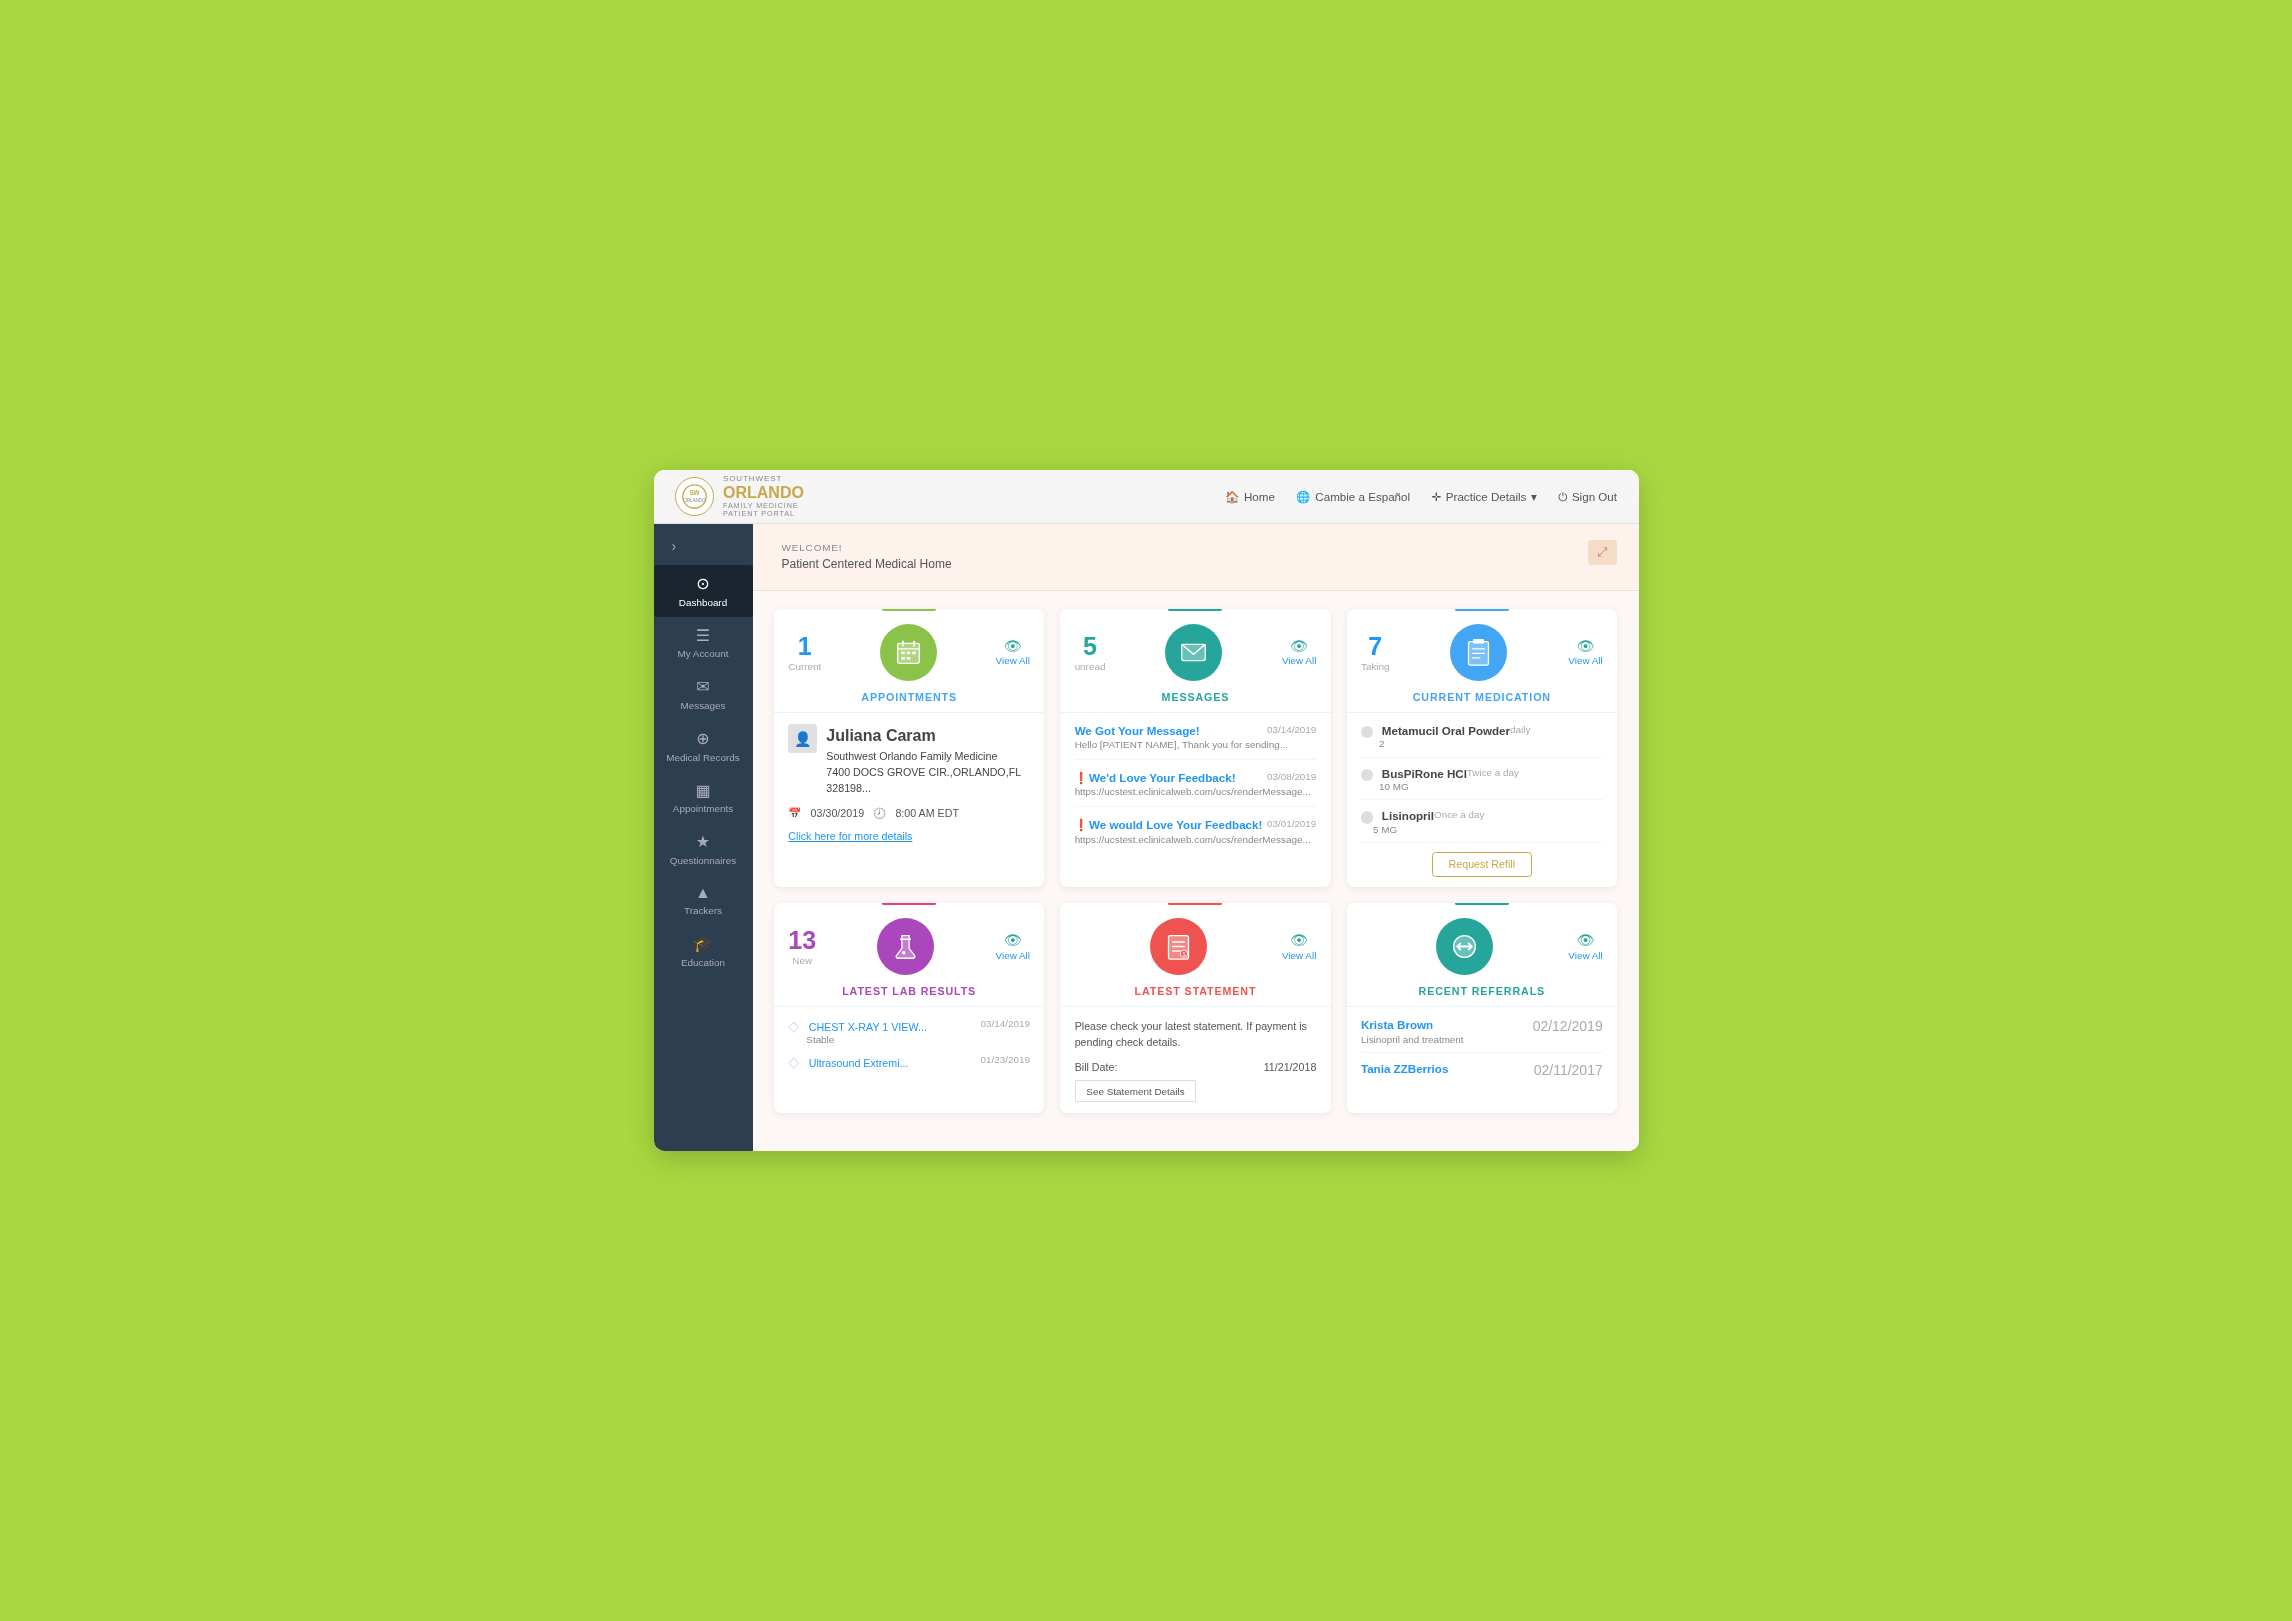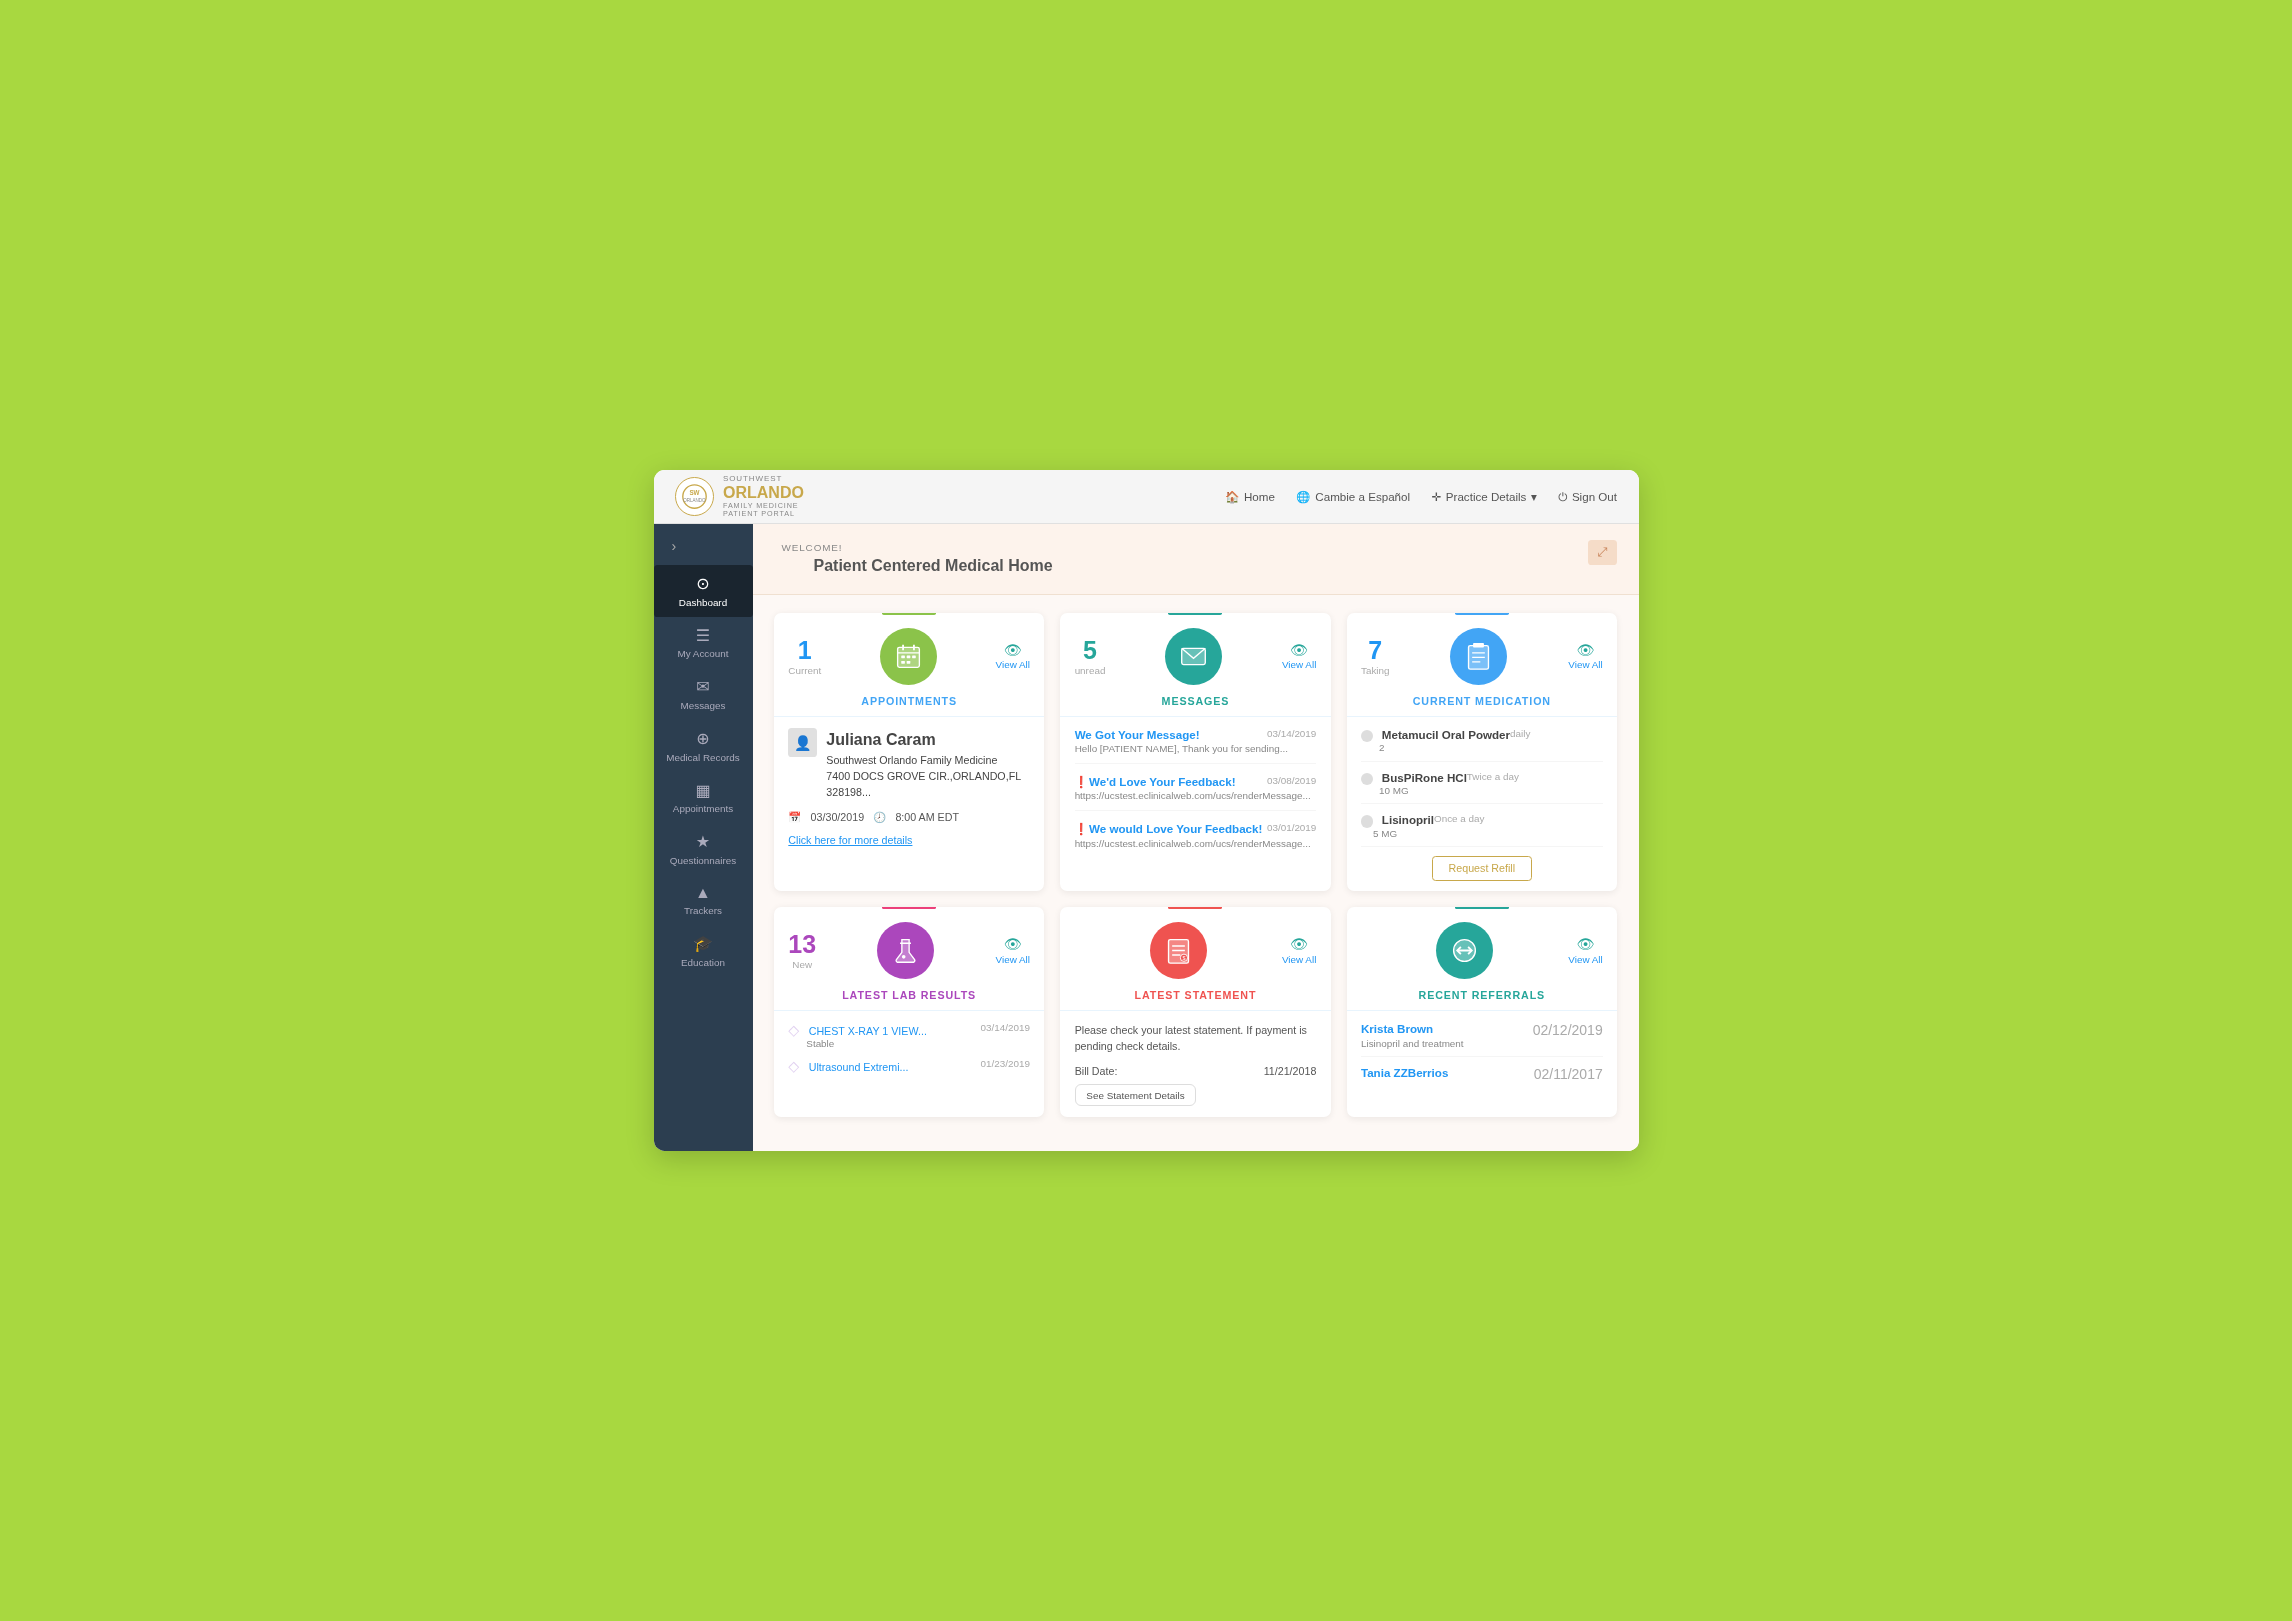--- a/index.html
+++ b/index.html
@@ -129,25 +129,24 @@
       margin-bottom: 9px;
     }
     .welcome-label {
       font-size: 9.9px;
       color: #888;
       text-transform: uppercase;
       letter-spacing: 0.9px;
       margin-bottom: 3.6px;
     }
     .welcome-subtitle {
-      font-size: 16px;
+      font-size: 12px;
       color: #555;
-      font-weight: bold;
+      font-weight: normal;
       margin-bottom: 5.4px;
-      margin-left: 32px;
     }
     .welcome-text {
       font-size: 10.7px;
       color: #777;
       line-height: 1.5;
     }
     .expand-btn {
       position: absolute;
       top: 16px;
       right: 21.5px;
@@ -288,21 +287,21 @@
     .lab-date { font-size: 9.9px; color: #aaa; }
     .lab-status { font-size: 9.9px; color: #888; }
     .lab-icon { color: #e0d0f0; margin-right: 5.4px; }
 
     
     .stmt-text { font-size: 10.7px; color: #555; margin-bottom: 10.7px; line-height: 1.5; }
     .stmt-row { display: flex; justify-content: space-between; font-size: 10.7px; color: #555; margin-bottom: 7.2px; }
     .stmt-btn {
       background: #fff;
       border: 0.9px solid #ddd;
-      border-radius: 6px;
+      border-radius: 1px;
       padding: 4.5px 10.7px;
       font-size: 9.9px;
       color: #555;
       cursor: pointer;
     }
 
     
     .ref-item { margin-bottom: 9px; border-bottom: 0.9px solid #f5f5f5; padding-bottom: 7.2px; }
     .ref-item:last-child { border-bottom: none; }
     .ref-name { color: #2196f3; font-size: 11.6px; font-weight: bold; cursor: pointer; }

